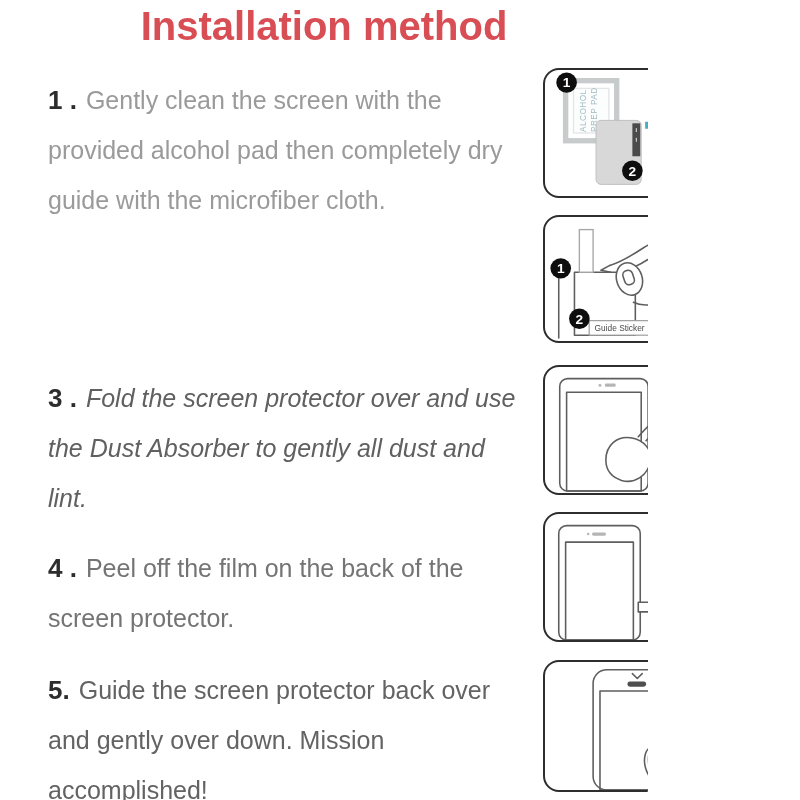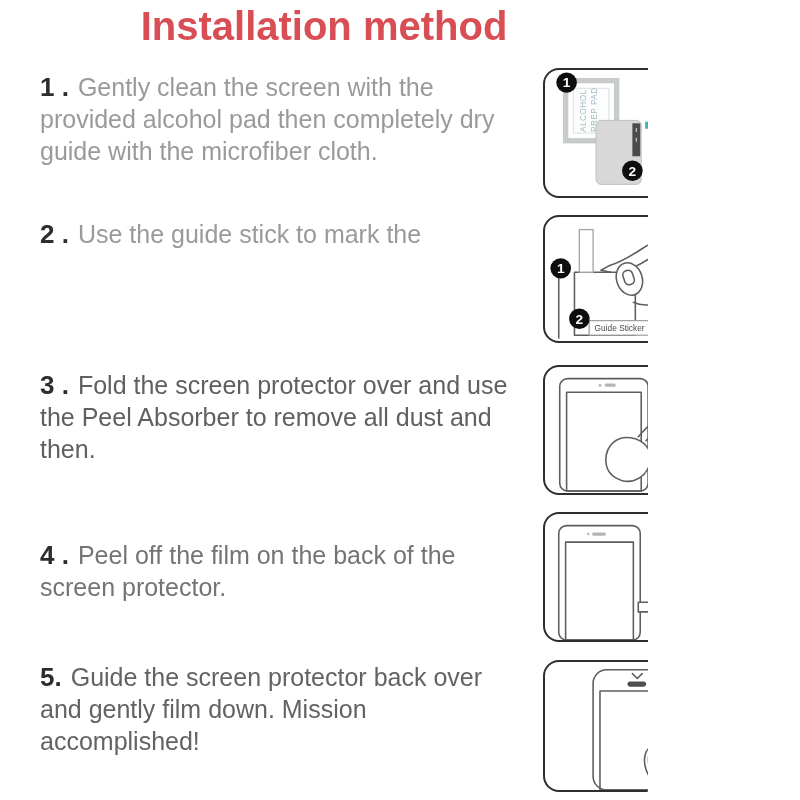--- a/index.html
+++ b/index.html
@@ -1,24 +1,24 @@
 <!DOCTYPE html>
 <html><head>
 <meta charset="utf-8">
 <style>
   html,body{margin:0;padding:0;background:#ffffff;}
   .page{position:relative;width:648px;height:800px;background:#fff;overflow:hidden;
         font-family:"Liberation Sans",sans-serif;border-radius:11px;}
   .title{position:absolute;top:4px;left:0;width:100%;margin:0;text-align:center;
          font-size:40px;font-weight:bold;color:#d84e54;}
   .step{position:absolute;left:40px;width:496px;}
-  .step p{margin:0;font-size:25px;line-height:32px;white-space:nowrap;}
+  .step p{margin:8px;font-size:25px;line-height:42px;white-space:nowrap;}
   .num{font-weight:bold;color:#2d2d2d;font-size:26px;margin-right:9px;}
   .s1 .txt,.s2 .txt{color:#9a9a9a;}
-  .s3 .txt{color:#606060;}
+  .s3 .txt{color:#606060;font-style:italic;}
   .s4 .txt{color:#747474;}
   .s5 .txt{color:#636363;}
   .illus{position:absolute;left:543px;width:220px;border:2.5px solid #2e2e2e;
          border-radius:16px;background:#fff;box-sizing:border-box;}
   .illus svg{display:block;width:100%;height:100%;}
   .ln{stroke:#5e5e5e;stroke-width:1.6;fill:none;stroke-linecap:round;stroke-linejoin:round;}
   .lnw{stroke:#5e5e5e;stroke-width:1.6;fill:#ffffff;stroke-linecap:round;stroke-linejoin:round;}
   .lt{stroke:#a7a7a7;stroke-width:1.4;fill:#ffffff;}
   .bdgtxt{fill:#ffffff;font-size:14px;font-weight:bold;text-anchor:middle;
           font-family:"Liberation Sans",sans-serif;}
@@ -36,37 +36,36 @@
 
   <h1 class="title">Installation method</h1>
 
   <section class="step s1" style="top:71px">
     <p><span class="num">1 .</span><span class="txt">Gently clean the screen with the</span></p>
     <p class="txt">provided alcohol pad then completely dry</p>
     <p class="txt">guide with the microfiber cloth.</p>
   </section>
 
   <section class="step s2" style="top:218px">
-    <p><span class="num">2 .</span><span class="txt">Use the guide stick to mark the</span></p>
   </section>
 
   <section class="step s3" style="top:369px">
     <p><span class="num">3 .</span><span class="txt">Fold the screen protector over and use</span></p>
-    <p class="txt">the Peel Absorber to remove all dust and</p>
-    <p class="txt">then.</p>
+    <p class="txt">the Dust Absorber to gently all dust and</p>
+    <p class="txt">lint.</p>
   </section>
 
   <section class="step s4" style="top:539px">
     <p><span class="num">4 .</span><span class="txt">Peel off the film on the back of the</span></p>
     <p class="txt">screen protector.</p>
   </section>
 
   <section class="step s5" style="top:661px">
     <p><span class="num">5.</span><span class="txt">Guide the screen protector back over</span></p>
-    <p class="txt">and gently film down. Mission</p>
+    <p class="txt">and gently over down. Mission</p>
     <p class="txt">accomplished!</p>
   </section>
 
   <div class="illus" style="top:68px;height:130px">
     <svg viewBox="0 0 220 130" preserveAspectRatio="none">
 
       <g>
         <rect x="21" y="11" width="52" height="62" fill="#ffffff" stroke="#c7cbcc" stroke-width="5.5"></rect>
         <rect x="29" y="19" width="36" height="46" fill="#fcfdfd" stroke="#e3e6e7" stroke-width="1.4"></rect>
         <text class="padtxt" transform="translate(42 64) rotate(-90)">ALCOHOL</text>

